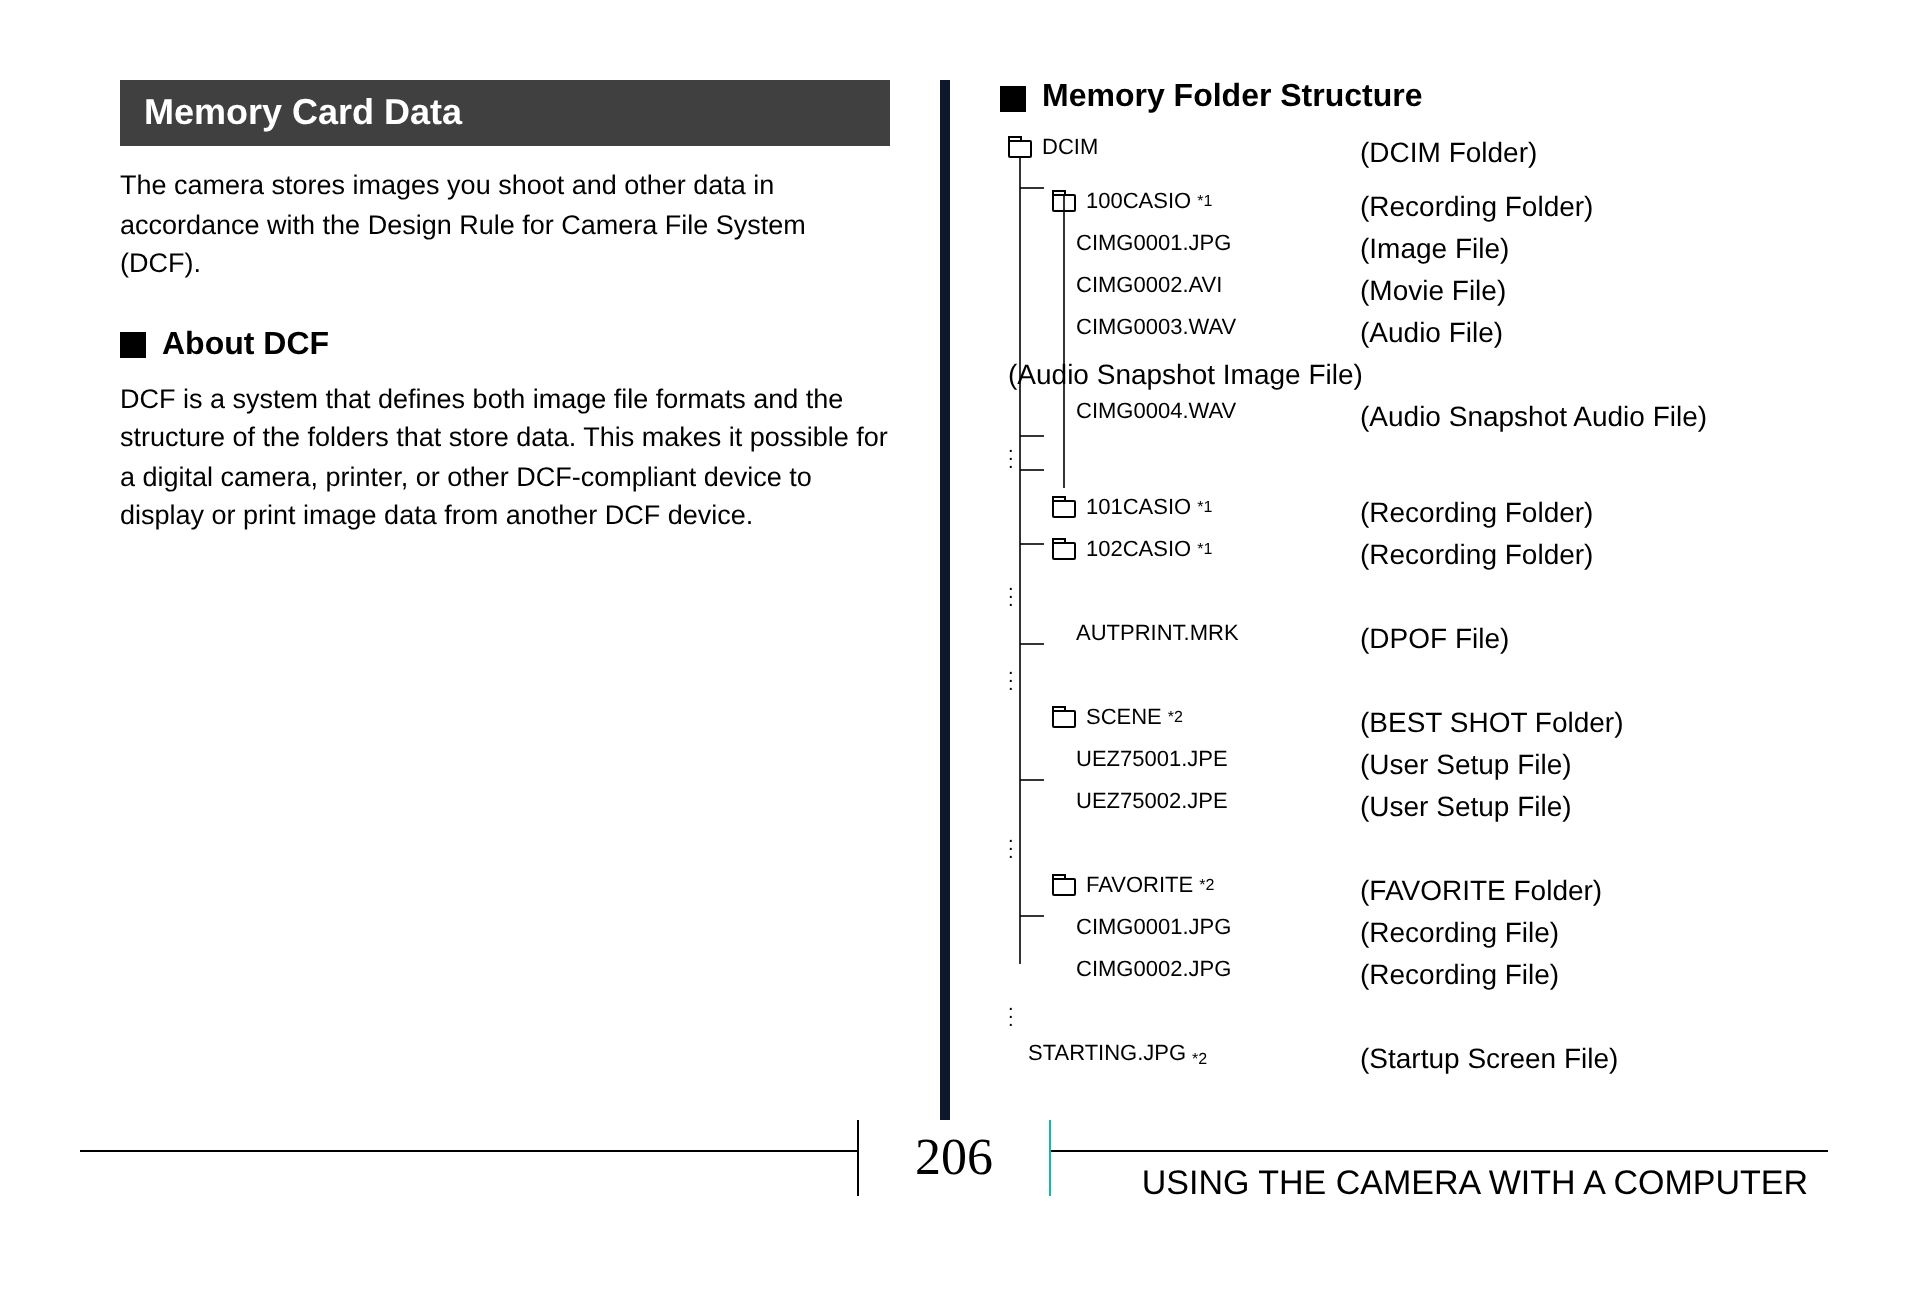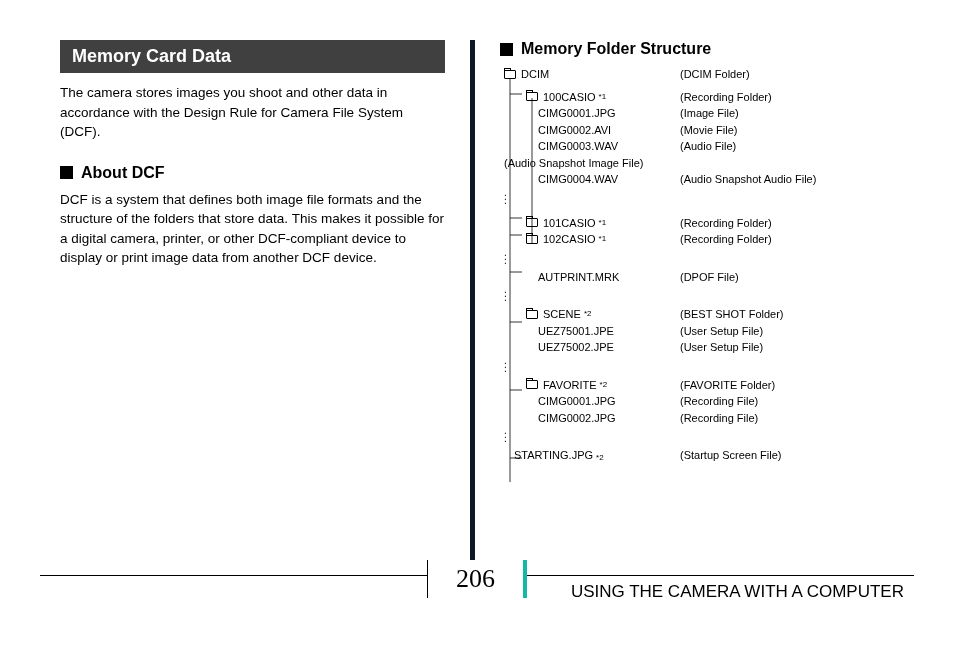--- a/index.html
+++ b/index.html
@@ -66,21 +66,21 @@
     gap: 11px;
   }
   .tree-label-cell {
     width: 165px;
     display: flex;
     align-items: center;
     gap: 3px;
     white-space: nowrap;
   }
   .tree-desc {
-    font-size: 11px;
+    font-size: 14px;
     white-space: nowrap;
   }
   .folder-icon {
     display: inline-block;
     width: 12px;
     height: 9px;
     border: 1px solid #000;
     border-radius: 0 1px 1px 1px;
     position: relative;
     flex-shrink: 0;
@@ -125,21 +125,21 @@
     top: 575px;
     border-top: 1px solid #000;
   }
   .page-num-box {
     position: absolute;
     left: 50%;
     transform: translateX(-50%);
     top: 560px;
     background: #fff;
     border-left: 1px solid #000;
-    border-right: 4px solid #14b8a6;
+    border-right: 1px solid #14b8a6;
     padding: 4px 28px;
     font-family: "Times New Roman", serif;
     font-size: 26px;
   }
   .footer-text {
     position: absolute;
     right: 50px;
     top: 582px;
     font-size: 17px;
   }

